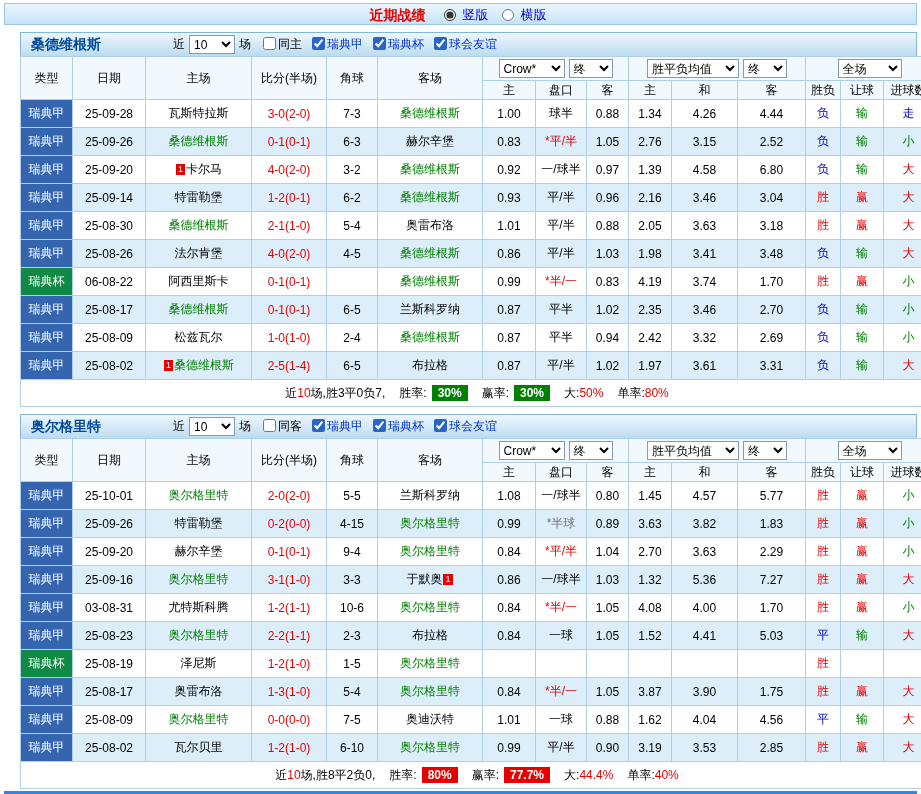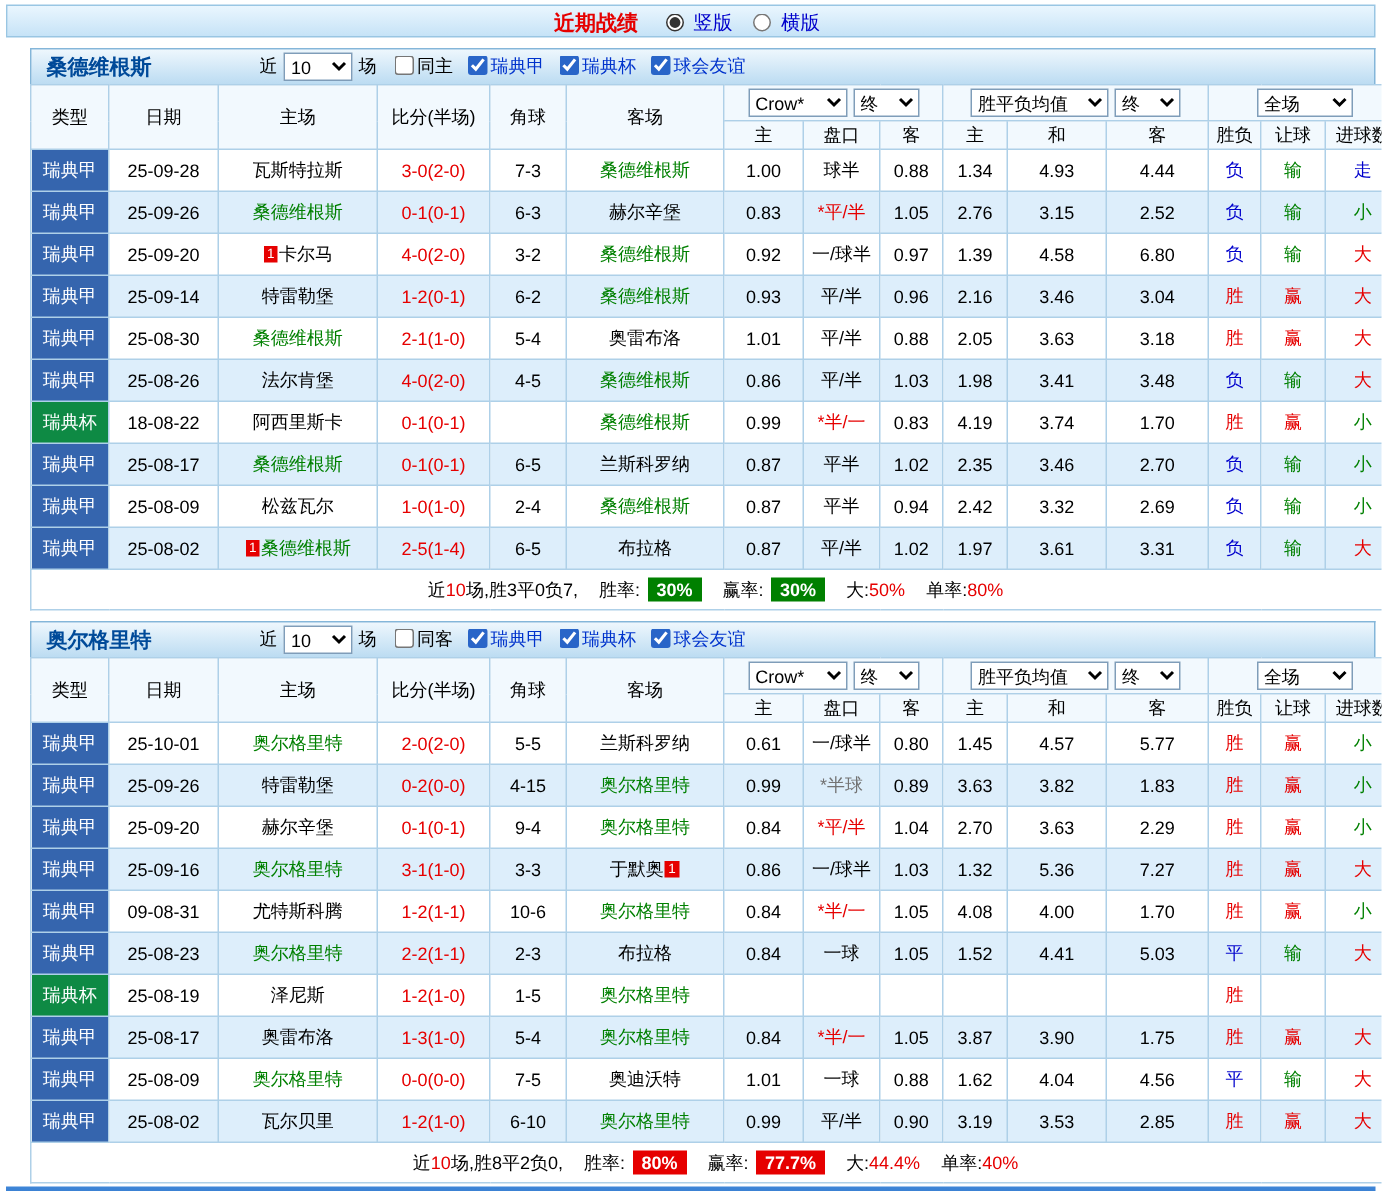--- a/index.html
+++ b/index.html
@@ -142,21 +142,21 @@
             <td class="lg" style="background:#3565ae">瑞典甲</td>
             <td>25-09-28</td>
             <td><span class="">瓦斯特拉斯</span></td>
             <td class="score">3-0(2-0)</td>
             <td>7-3</td>
             <td><span class="self">桑德维根斯</span></td>
             <td>1.00</td>
             <td>球半</td>
             <td>0.88</td>
             <td>1.34</td>
-            <td>4.93</td>
+            <td>4.26</td>
             <td>4.44</td>
             <td style="color:#0000cc">负</td>
             <td style="color:#008000">输</td>
             <td style="color:#0000cc">走</td>
           </tr>
           <tr class="alt">
             <td class="lg" style="background:#3565ae">瑞典甲</td>
             <td>25-09-26</td>
             <td><span class="self">桑德维根斯</span></td>
             <td class="score">0-1(0-1)</td>
@@ -235,21 +235,21 @@
             <td>1.03</td>
             <td>1.98</td>
             <td>3.41</td>
             <td>3.48</td>
             <td style="color:#0000cc">负</td>
             <td style="color:#008000">输</td>
             <td style="color:#e60000">大</td>
           </tr>
           <tr class="">
             <td class="lg" style="background:#0e8a44">瑞典杯</td>
-            <td>18-08-22</td>
+            <td>06-08-22</td>
             <td><span class="">阿西里斯卡</span></td>
             <td class="score">0-1(0-1)</td>
             <td></td>
             <td><span class="self">桑德维根斯</span></td>
             <td>0.99</td>
             <td style="color:#e60000">*半/一</td>
             <td>0.83</td>
             <td>4.19</td>
             <td>3.74</td>
             <td>1.70</td>
@@ -372,21 +372,21 @@
           </tr>
         </thead>
         <tbody>
           <tr class="">
             <td class="lg" style="background:#3565ae">瑞典甲</td>
             <td>25-10-01</td>
             <td><span class="self">奥尔格里特</span></td>
             <td class="score">2-0(2-0)</td>
             <td>5-5</td>
             <td><span class="">兰斯科罗纳</span></td>
-            <td>0.61</td>
+            <td>1.08</td>
             <td>一/球半</td>
             <td>0.80</td>
             <td>1.45</td>
             <td>4.57</td>
             <td>5.77</td>
             <td style="color:#e60000">胜</td>
             <td style="color:#e60000">赢</td>
             <td style="color:#008000">小</td>
           </tr>
           <tr class="alt">
@@ -435,21 +435,21 @@
             <td>1.03</td>
             <td>1.32</td>
             <td>5.36</td>
             <td>7.27</td>
             <td style="color:#e60000">胜</td>
             <td style="color:#e60000">赢</td>
             <td style="color:#e60000">大</td>
           </tr>
           <tr class="">
             <td class="lg" style="background:#3565ae">瑞典甲</td>
-            <td>09-08-31</td>
+            <td>03-08-31</td>
             <td><span class="">尤特斯科腾</span></td>
             <td class="score">1-2(1-1)</td>
             <td>10-6</td>
             <td><span class="self">奥尔格里特</span></td>
             <td>0.84</td>
             <td style="color:#e60000">*半/一</td>
             <td>1.05</td>
             <td>4.08</td>
             <td>4.00</td>
             <td>1.70</td>

